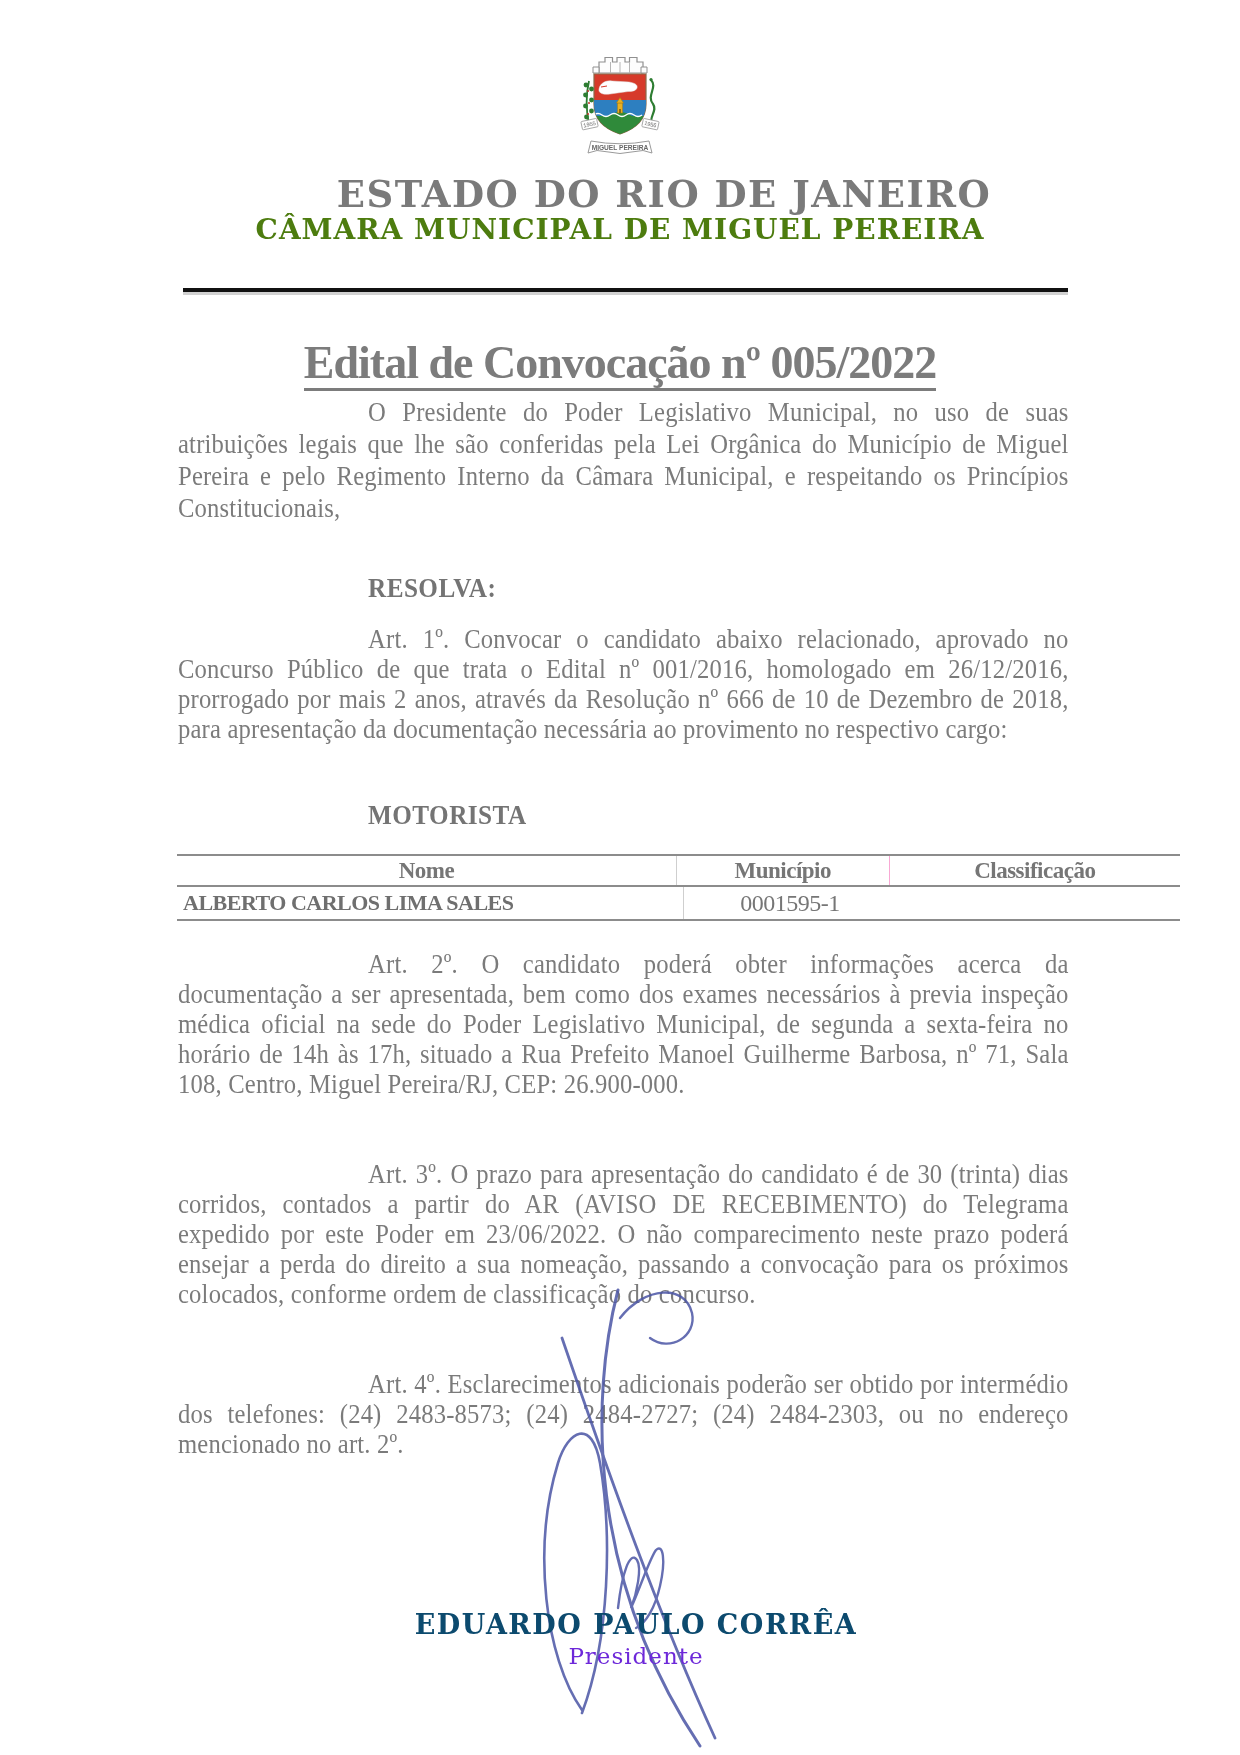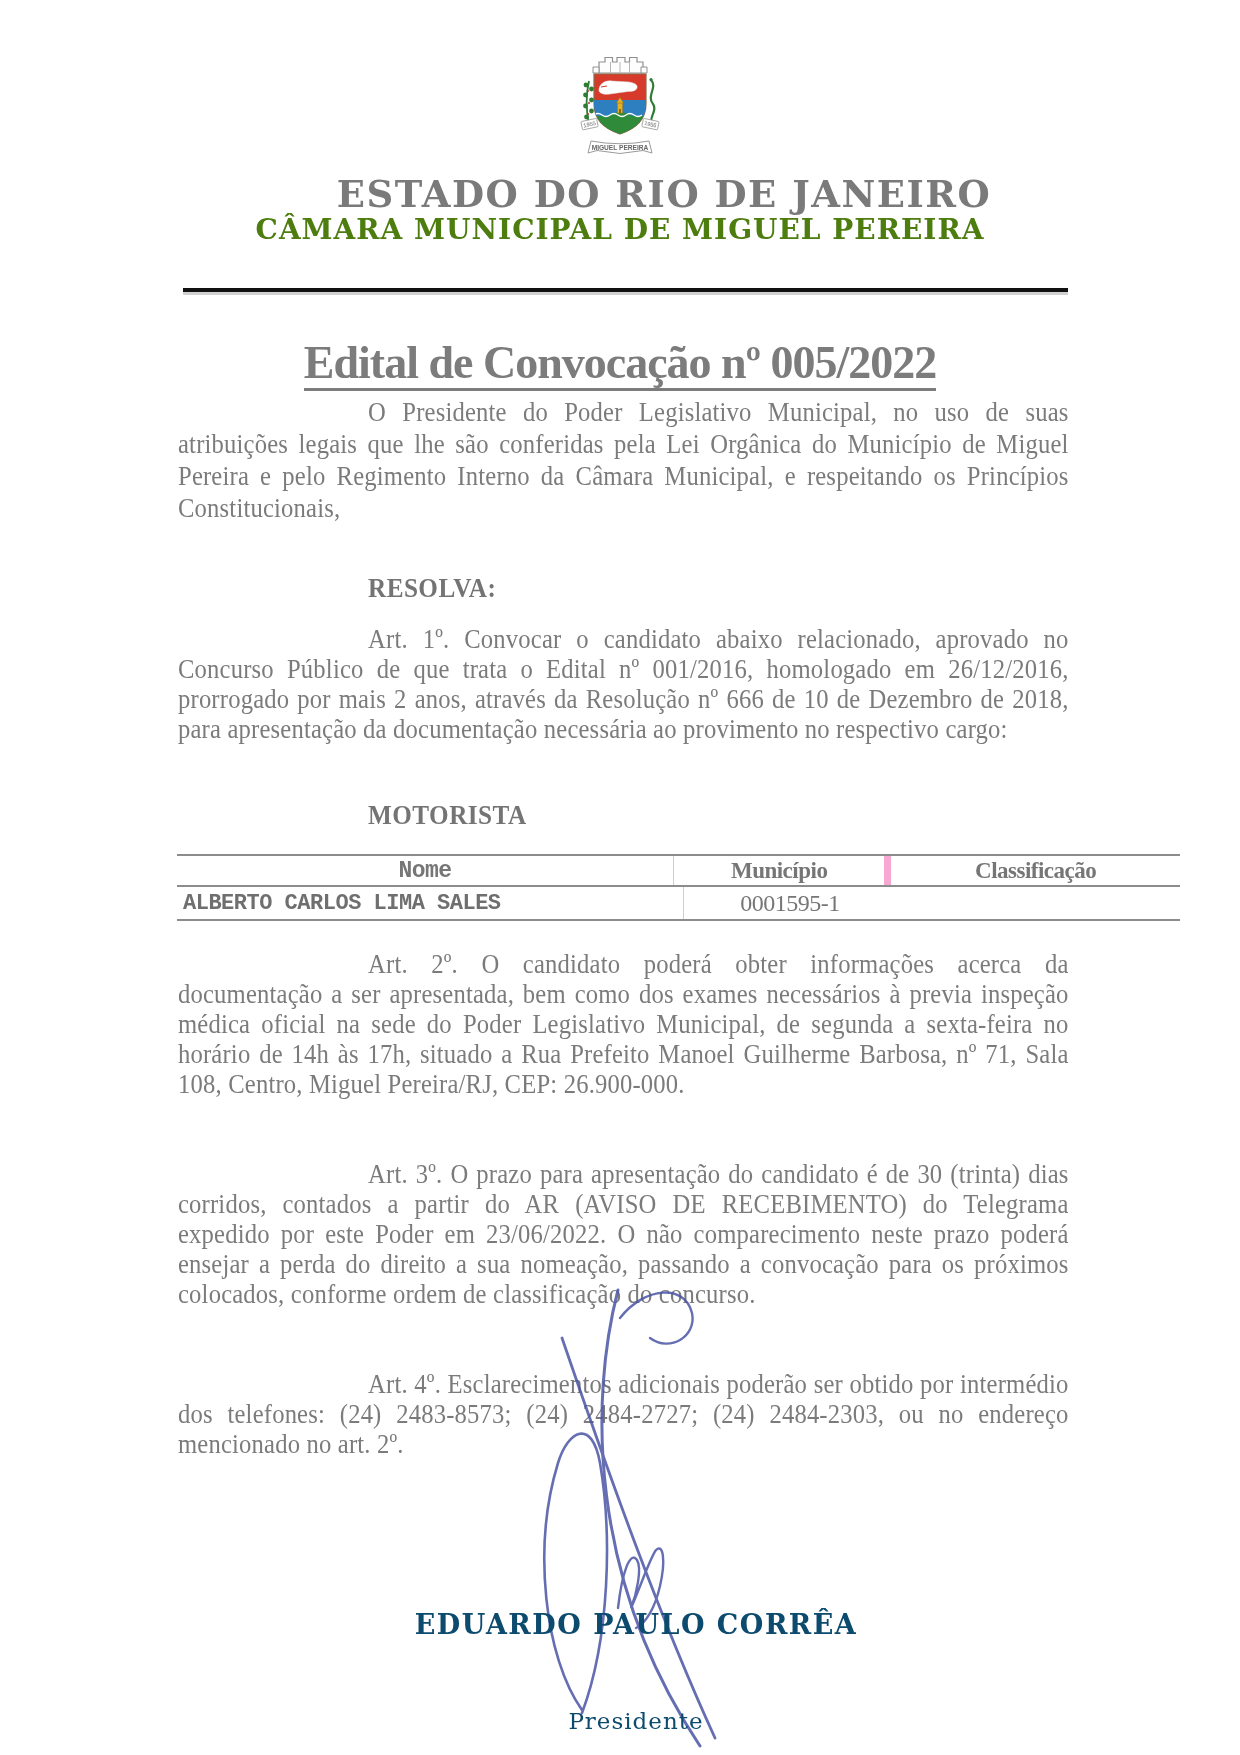--- a/index.html
+++ b/index.html
@@ -50,35 +50,35 @@
   }
   
   .ctable{
     position:absolute;left:177px;top:854px;width:1003px;
     border-top:2px solid #8c8c8c;border-bottom:2px solid #8c8c8c;
     color:#767676;
   }
   .ctable .trow{display:flex;}
   .ctable .thead{height:29px;border-bottom:2px solid #8c8c8c;font-weight:bold;font-size:23px;}
   .ctable .tbody{height:32px;font-size:24px;}
-  .ctable .c1{width:500px;font-family:Liberation Mono, monospace;}
+  .ctable .c1{width:500px;}
   .ctable .c2{width:212px;border-left:1px solid #cfcfcf;}
-  .ctable .c3{width:291px;border-left:7px solid #f9a8d4;}
+  .ctable .c3{width:291px;border-left:1px solid #f9a8d4;}
   .ctable .cell{display:flex;align-items:center;justify-content:center;letter-spacing:-0.5px;}
   .ctable .tbody .c1{justify-content:flex-start;padding-left:6px;font-weight:bold;font-size:22px;color:#6f6f6f;}
   
   .sig{position:absolute;left:470px;top:1278px;width:300px;height:478px;}
   .signer-name{
     position:absolute;top:1609px;left:401px;width:470px;text-align:center;
     font-family:"DejaVu Serif",serif;font-weight:bold;font-size:27px;
     color:#0c4a6e;letter-spacing:1.5px;
   }
   .signer-role{
-    position:absolute;top:1708px;left:401px;width:470px;text-align:center;
-    font-family:"DejaVu Serif",serif;font-size:23px;color:#0c4a6e;letter-spacing:1px;
+    position:absolute;top:1643px;left:401px;width:470px;text-align:center;
+    font-family:"DejaVu Serif",serif;font-size:23px;color:#6d28d9;letter-spacing:1px;
   }
   .crest-text{font-family:"Liberation Sans",sans-serif;fill:#666;}
 </style>
 </head>
 <body>
 
 <div class="page">
 
   <svg class="crest" viewBox="0 0 100 104">
 

